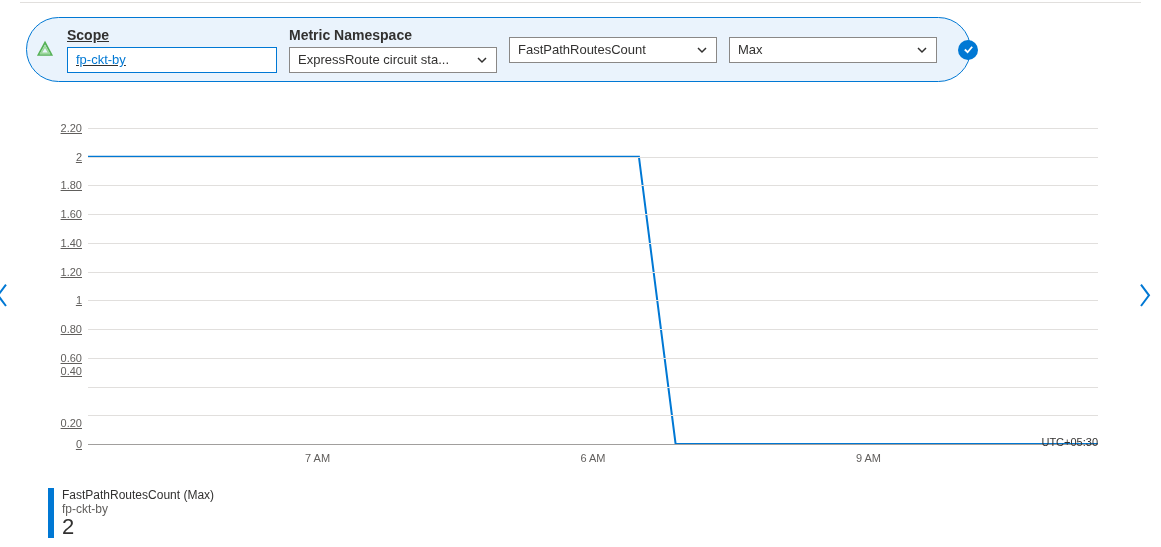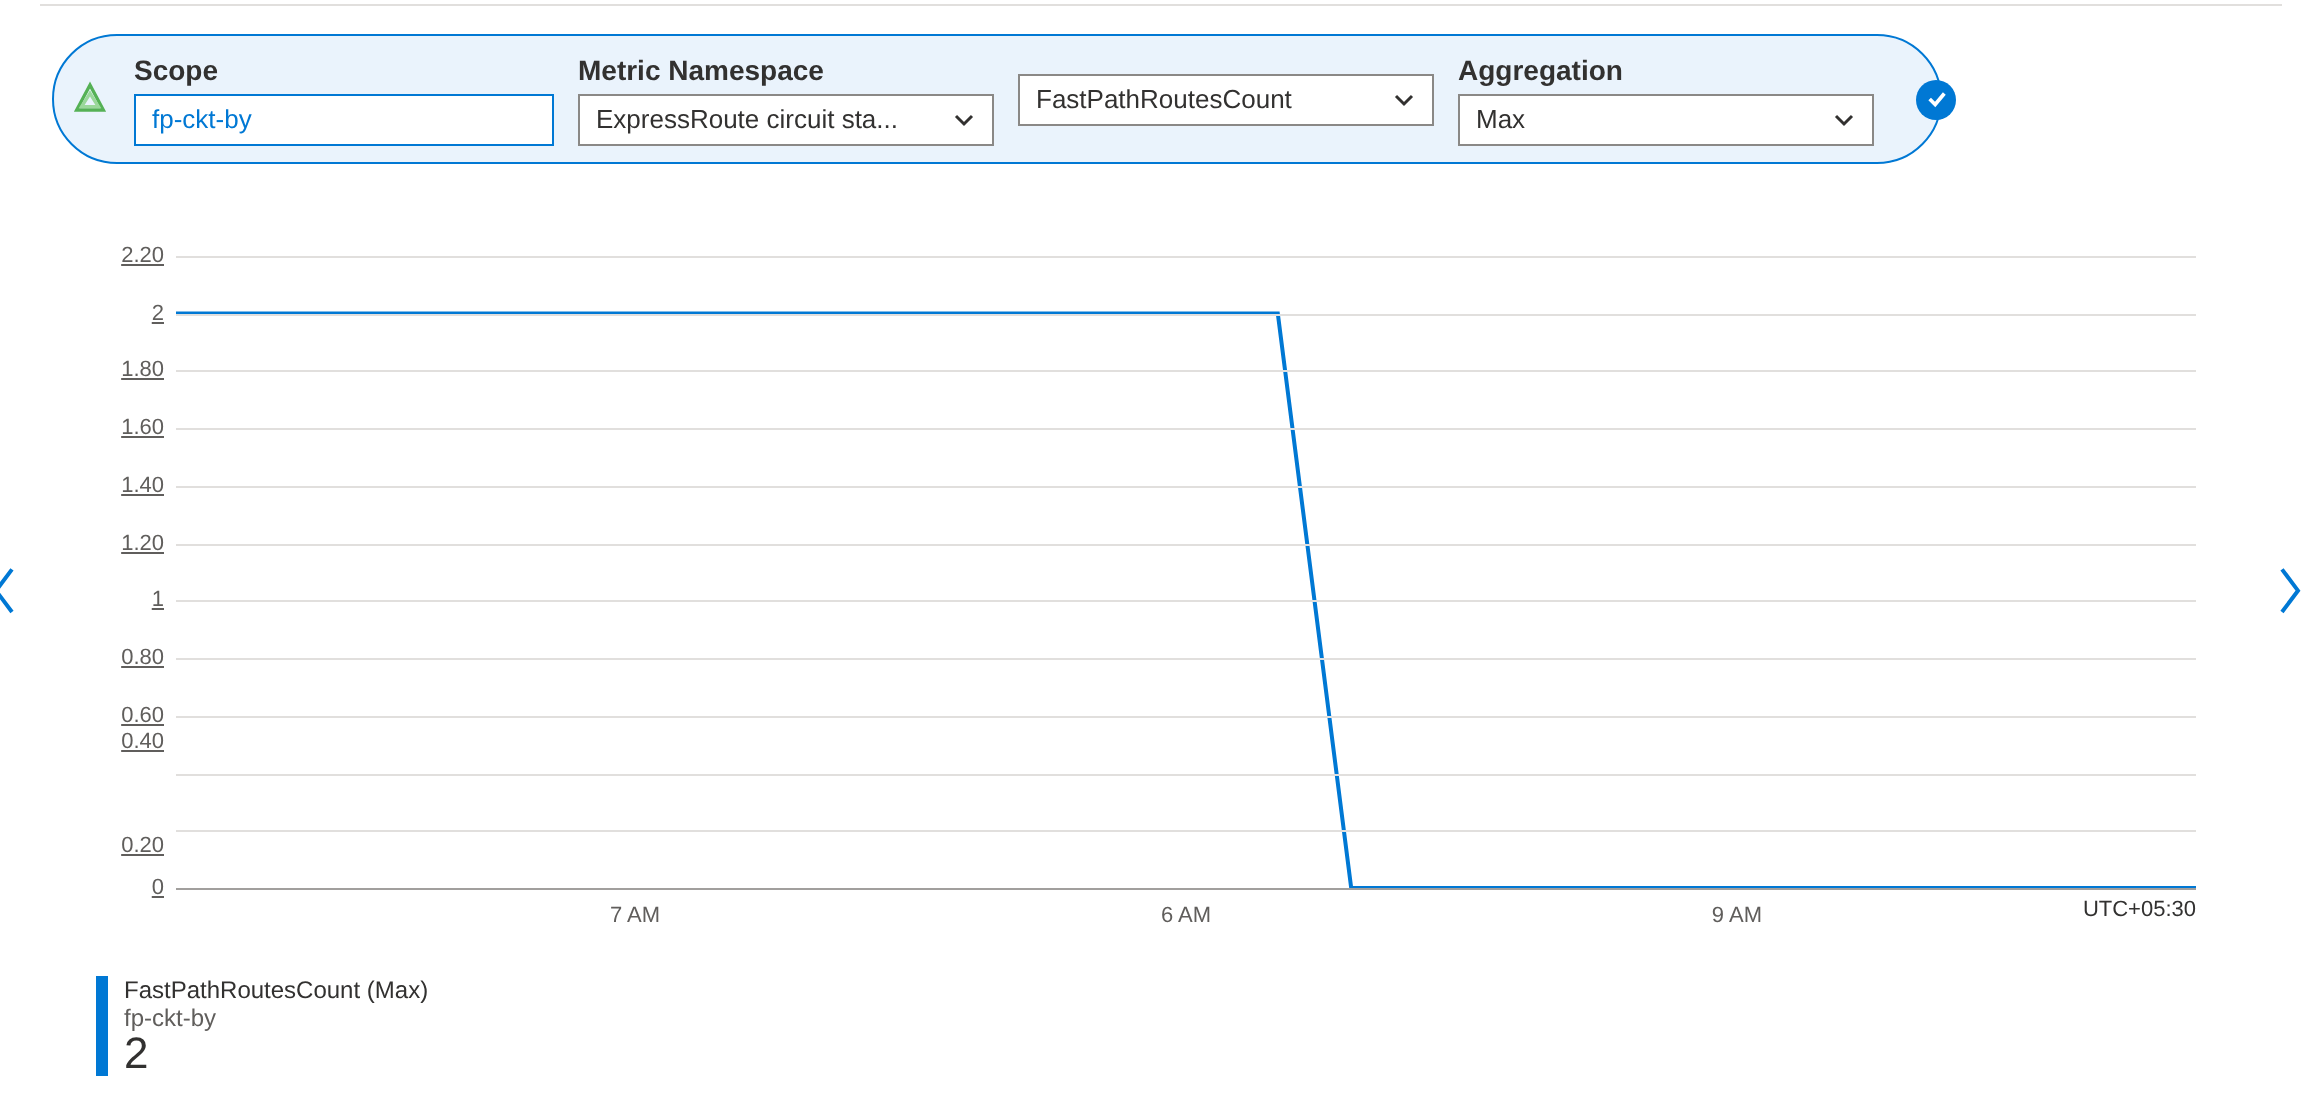--- a/index.html
+++ b/index.html
@@ -106,21 +106,21 @@
   }
   .x-tick {
     position: absolute;
     bottom: 0;
     font-size: 11px;
     color: #605e5c;
     transform: translateX(-50%);
   }
   .tz-label {
     position: absolute;
-    right: 0; bottom: 3px;
+    right: 0; bottom: 16px;
     font-size: 11px;
     color: #323130;
   }
   svg.series {
     position: absolute;
     left: 0; top: 0;
     width: 100%; height: 100%;
     overflow: visible;
   }
   .series-line {
@@ -153,21 +153,21 @@
   <div class="top-border"></div>
 
   <div class="filter-wrap">
     <span class="scope-icon">
       <svg viewBox="0 0 24 24">
           <path fill="none" stroke="#55b155" stroke-width="2" d="M12 3 L20 18 L4 18 Z"></path>
           <path fill="none" stroke="#9bd89b" stroke-width="2" d="M12 8 L17 16 L7 16 Z"></path>
         </svg>
     </span>
 
-    <div class="field-group" style="width:210px;">
+    <div class="field-group" style="width:210px;text-decoration:underline;">
       <div class="field-label">Scope</div>
       <div class="field-box scope-box no-flex">
         <span>fp-ckt-by</span>
       </div>
     </div>
 
     <div class="field-group" style="width:208px;">
       <div class="field-label">Metric Namespace</div>
       <div class="field-box">
         <span>ExpressRoute circuit sta...</span>
@@ -180,21 +180,20 @@
     <div class="field-group" style="width:208px;">
       <div class="field-box">
         <span>FastPathRoutesCount</span>
         <svg class="chev" viewBox="0 0 12 12">
             <path d="M2 4 L6 8 L10 4" fill="none" stroke="#323130" stroke-width="1.5"></path>
           </svg>
       </div>
     </div>
 
     <div class="field-group" style="width:208px;">
-      <div class="field-label">Aggregation</div>
       <div class="field-box">
         <span>Max</span>
         <svg class="chev" viewBox="0 0 12 12">
             <path d="M2 4 L6 8 L10 4" fill="none" stroke="#323130" stroke-width="1.5"></path>
           </svg>
       </div>
     </div>
 
     <div class="check-badge">
       <svg viewBox="0 0 12 12">

